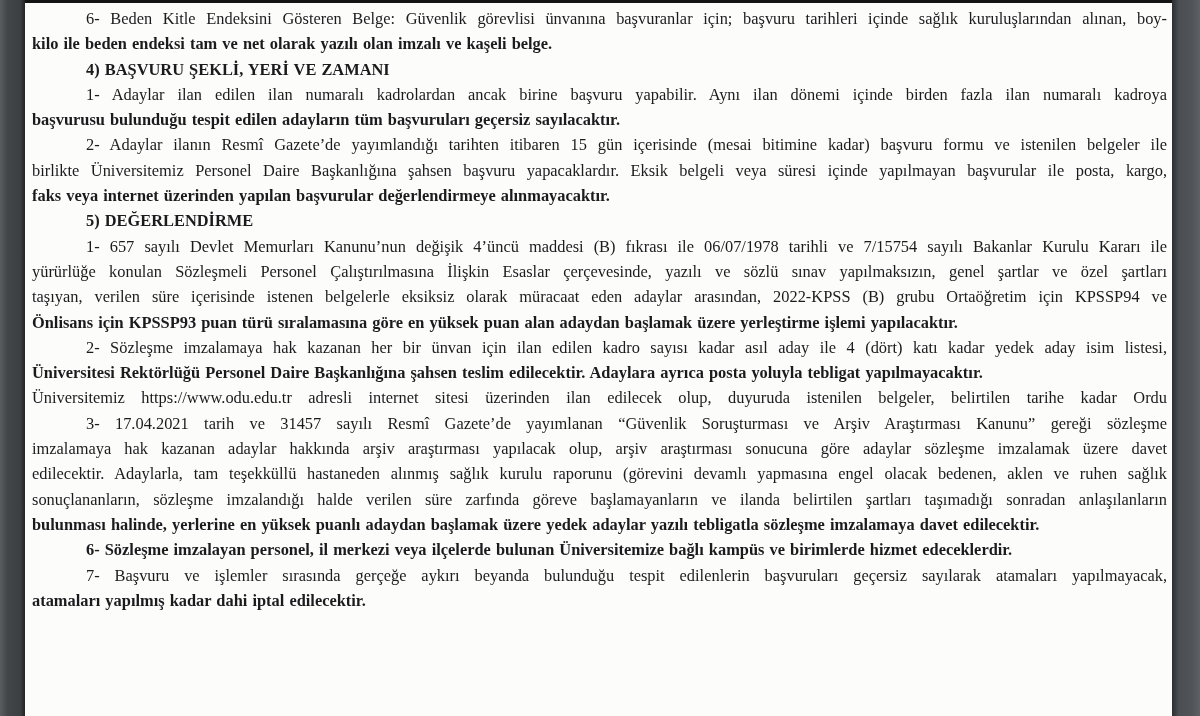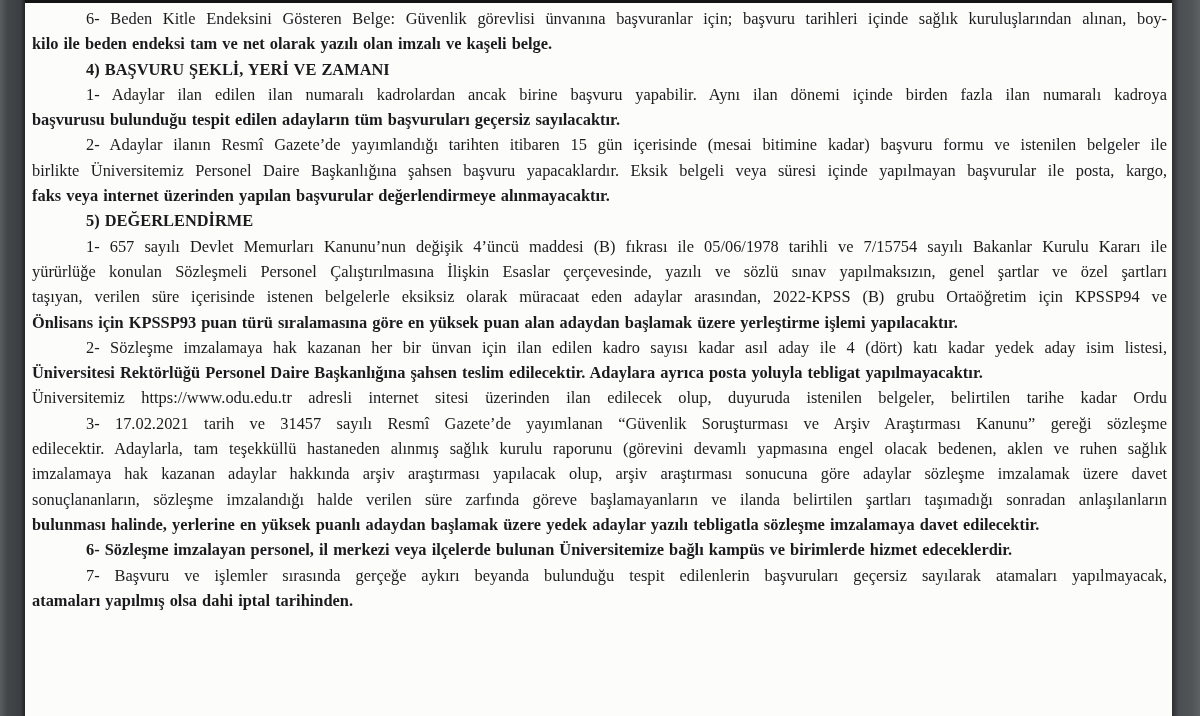--- a/index.html
+++ b/index.html
@@ -55,42 +55,42 @@
         </p>
         <p class="para">
           <span class="line first">2- Adaylar ilanın Resmî Gazete’de yayımlandığı tarihten itibaren 15 gün içerisinde (mesai bitimine kadar) başvuru formu ve istenilen belgeler ile</span>
           <span class="line">birlikte Üniversitemiz Personel Daire Başkanlığına şahsen başvuru yapacaklardır. Eksik belgeli veya süresi içinde yapılmayan başvurular ile posta, kargo,</span>
           <span class="line last">faks veya internet üzerinden yapılan başvurular değerlendirmeye alınmayacaktır.</span>
         </p>
         <p class="para">
           <span class="line first last">5) DEĞERLENDİRME</span>
         </p>
         <p class="para">
-          <span class="line first">1- 657 sayılı Devlet Memurları Kanunu’nun değişik 4’üncü maddesi (B) fıkrası ile 05/06/1978 tarihli ve 7/15754 sayılı Bakanlar Kurulu Kararı ile</span>
+          <span class="line first">1- 657 sayılı Devlet Memurları Kanunu’nun değişik 4’üncü maddesi (B) fıkrası ile 06/07/1978 tarihli ve 7/15754 sayılı Bakanlar Kurulu Kararı ile</span>
           <span class="line">yürürlüğe konulan Sözleşmeli Personel Çalıştırılmasına İlişkin Esaslar çerçevesinde, yazılı ve sözlü sınav yapılmaksızın, genel şartlar ve özel şartları</span>
           <span class="line">taşıyan, verilen süre içerisinde istenen belgelerle eksiksiz olarak müracaat eden adaylar arasından, 2022-KPSS (B) grubu Ortaöğretim için KPSSP94 ve</span>
           <span class="line last">Önlisans için KPSSP93 puan türü sıralamasına göre en yüksek puan alan adaydan başlamak üzere yerleştirme işlemi yapılacaktır.</span>
         </p>
         <p class="para">
           <span class="line first">2- Sözleşme imzalamaya hak kazanan her bir ünvan için ilan edilen kadro sayısı kadar asıl aday ile 4 (dört) katı kadar yedek aday isim listesi,</span>
           <span class="line last">Üniversitesi Rektörlüğü Personel Daire Başkanlığına şahsen teslim edilecektir. Adaylara ayrıca posta yoluyla tebligat yapılmayacaktır.</span>
           <span class="line">Üniversitemiz https://www.odu.edu.tr adresli internet sitesi üzerinden ilan edilecek olup, duyuruda istenilen belgeler, belirtilen tarihe kadar Ordu</span>
         </p>
         <p class="para">
-          <span class="line first">3- 17.02.2021 tarih ve 31457 sayılı Resmî Gazete’de yayımlanan “Güvenlik Soruşturması ve Arşiv Araştırması Kanunu” gereği sözleşme</span>
+          <span class="line first">3- 17.04.2021 tarih ve 31457 sayılı Resmî Gazete’de yayımlanan “Güvenlik Soruşturması ve Arşiv Araştırması Kanunu” gereği sözleşme</span>
+          <span class="line">imzalamaya hak kazanan adaylar hakkında arşiv araştırması yapılacak olup, arşiv araştırması sonucuna göre adaylar sözleşme imzalamak üzere davet</span>
           <span class="line">edilecektir. Adaylarla, tam teşekküllü hastaneden alınmış sağlık kurulu raporunu (görevini devamlı yapmasına engel olacak bedenen, aklen ve ruhen sağlık</span>
-          <span class="line">imzalamaya hak kazanan adaylar hakkında arşiv araştırması yapılacak olup, arşiv araştırması sonucuna göre adaylar sözleşme imzalamak üzere davet</span>
         </p>
         <p class="para">
           <span class="line">sonuçlananların, sözleşme imzalandığı halde verilen süre zarfında göreve başlamayanların ve ilanda belirtilen şartları taşımadığı sonradan anlaşılanların</span>
           <span class="line last">bulunması halinde, yerlerine en yüksek puanlı adaydan başlamak üzere yedek adaylar yazılı tebligatla sözleşme imzalamaya davet edilecektir.</span>
         </p>
         <p class="para">
           <span class="line first last">6- Sözleşme imzalayan personel, il merkezi veya ilçelerde bulunan Üniversitemize bağlı kampüs ve birimlerde hizmet edeceklerdir.</span>
         </p>
         <p class="para">
           <span class="line first">7- Başvuru ve işlemler sırasında gerçeğe aykırı beyanda bulunduğu tespit edilenlerin başvuruları geçersiz sayılarak atamaları yapılmayacak,</span>
-          <span class="line last">atamaları yapılmış olsa dahi iptal tarihinden.</span>
+          <span class="line last">atamaları yapılmış kadar dahi iptal edilecektir.</span>
         </p>
       </div>
   </div>
   <div class="edge-right"></div>
 </div>
 
 </body></html>

